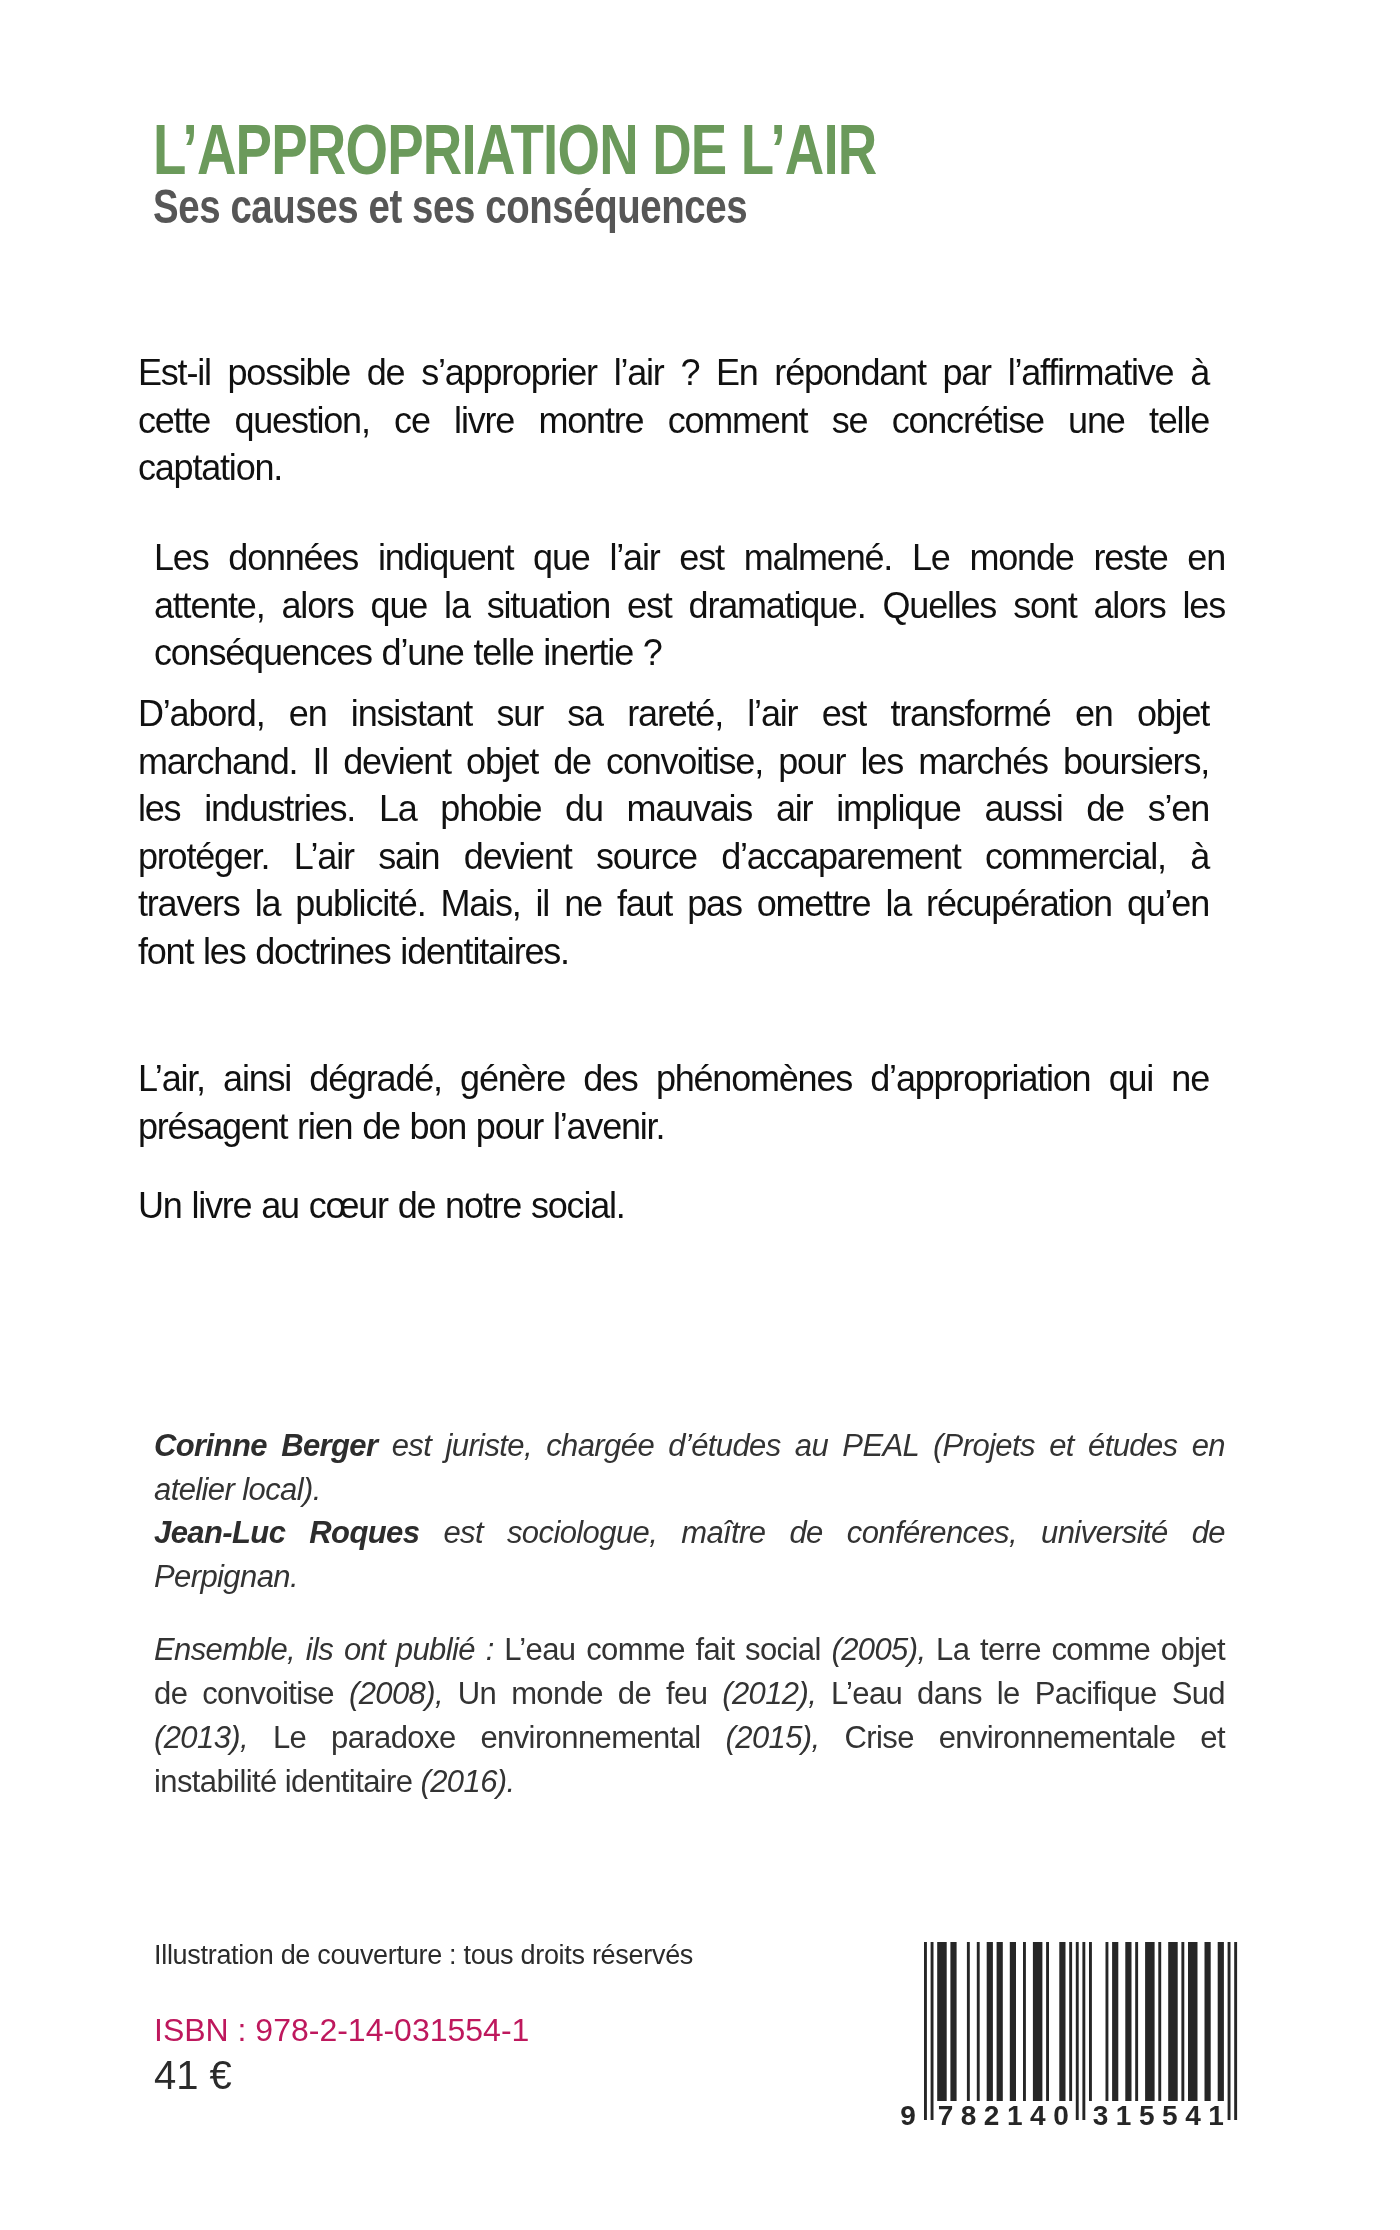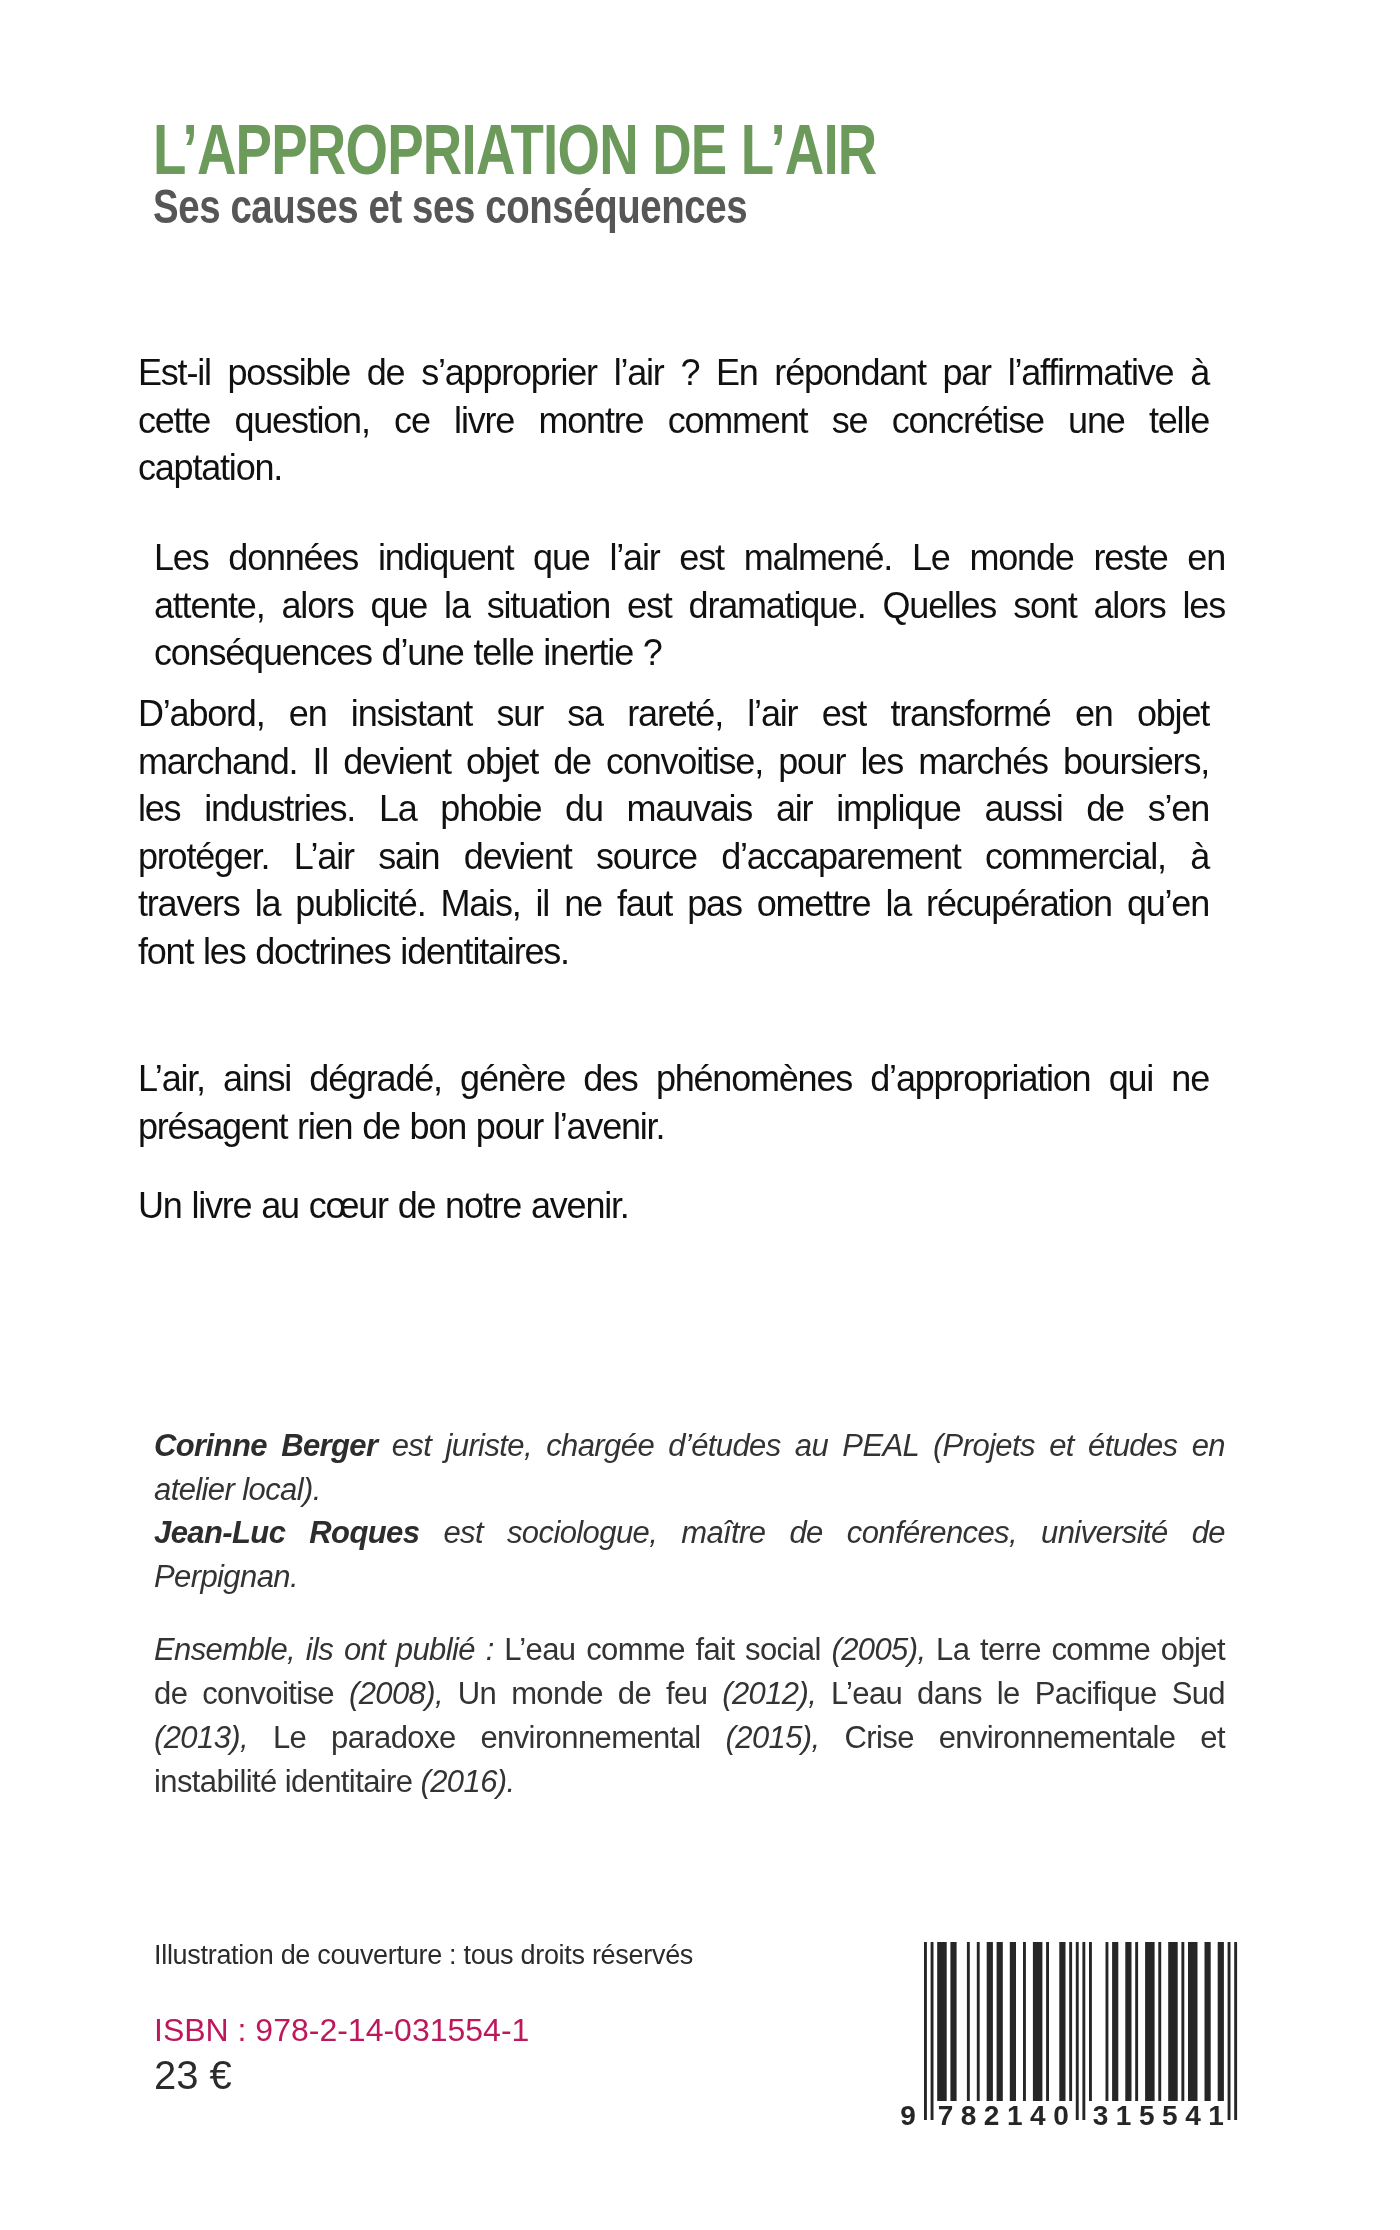--- a/index.html
+++ b/index.html
@@ -30,30 +30,30 @@
 </head>
 <body>
 
 <div id="title" class="abs">L’APPROPRIATION DE L’AIR</div>
 <div id="subtitle" class="abs">Ses causes et ses conséquences</div>
 
 <p class="abs body-text" style="top:349px; margin:0;">Est-il possible de s’approprier l’air ? En répondant par l’affirmative à cette question, ce livre montre comment se concrétise une telle captation.</p>
 <p class="abs body-text" style="top:518px; margin:16px;">Les données indiquent que l’air est malmené. Le monde reste en attente, alors que la situation est dramatique. Quelles sont alors les conséquences d’une telle inertie ?</p>
 <p class="abs body-text" style="top:690px; margin:0;">D’abord, en insistant sur sa rareté, l’air est transformé en objet marchand. Il devient objet de convoitise, pour les marchés boursiers, les industries. La phobie du mauvais air implique aussi de s’en protéger. L’air sain devient source d’accaparement commercial, à travers la publicité. Mais, il ne faut pas omettre la récupération qu’en font les doctrines identitaires.</p>
 <p class="abs body-text" style="top:1055px; margin:0;">L’air, ainsi dégradé, génère des phénomènes d’appropriation qui ne présagent rien de bon pour l’avenir.</p>
-<p class="abs body-text last-left" style="top:1182px; margin:0;">Un livre au cœur de notre avenir.</p>
+<p class="abs body-text last-left" style="top:1182px; margin:0;">Un livre au cœur de notre social.</p>
 
 <p class="abs bio" style="top:1424px; margin:0;"><span class="name">Corinne Berger</span><span> est juriste, chargée d’études au PEAL (Projets et études en  atelier local).</span></p>
 <p class="abs bio" style="top:1511px; margin:0;"><span class="name">Jean-Luc Roques</span><span> est sociologue, maître de conférences, université de Perpignan.</span></p>
 
 <p class="abs bio" id="pubs" style="top:1628px; margin:0;"><span>Ensemble, ils ont publié :</span> <span class="upright">L’eau comme fait social</span> <span>(2005)</span><span>,</span> <span class="upright">La terre comme objet de convoitise</span> <span>(2008)</span><span>,</span> <span class="upright">Un monde de feu</span> <span>(2012)</span><span>,</span> <span class="upright">L’eau dans le Pacifique Sud</span> <span>(2013)</span><span>,</span> <span class="upright">Le paradoxe environnemental</span> <span>(2015)</span><span>,</span> <span class="upright">Crise environnementale et instabilité identitaire</span> <span>(2016)</span><span>.</span></p>
 
 <div id="illustration" class="abs">Illustration de couverture : tous droits réservés</div>
 <div id="isbn" class="abs">ISBN : 978-2-14-031554-1</div>
-<div id="price" class="abs">23 €</div>
+<div id="price" class="abs">41 €</div>
 
 <svg id="barcode" class="abs" viewBox="0 0 370 200" xmlns="http://www.w3.org/2000/svg">
     <rect x="44.00" y="7" width="2.90" height="178" fill="#262626"></rect>
     <rect x="50.60" y="7" width="2.90" height="178" fill="#262626"></rect>
     <rect x="57.20" y="7" width="9.50" height="159" fill="#262626"></rect>
     <rect x="70.40" y="7" width="6.20" height="159" fill="#262626"></rect>
     <rect x="86.90" y="7" width="2.90" height="159" fill="#262626"></rect>
     <rect x="96.80" y="7" width="2.90" height="159" fill="#262626"></rect>
     <rect x="106.70" y="7" width="6.20" height="159" fill="#262626"></rect>
     <rect x="116.60" y="7" width="6.20" height="159" fill="#262626"></rect>

